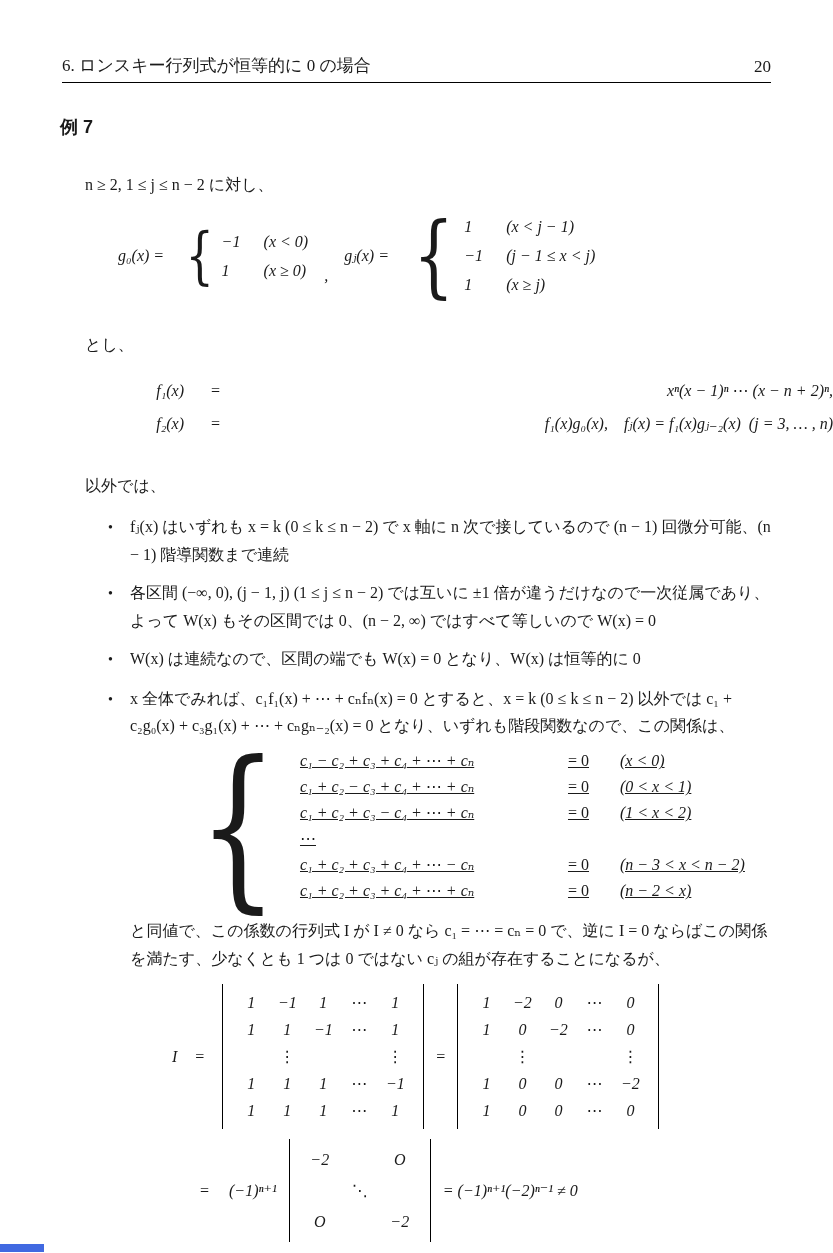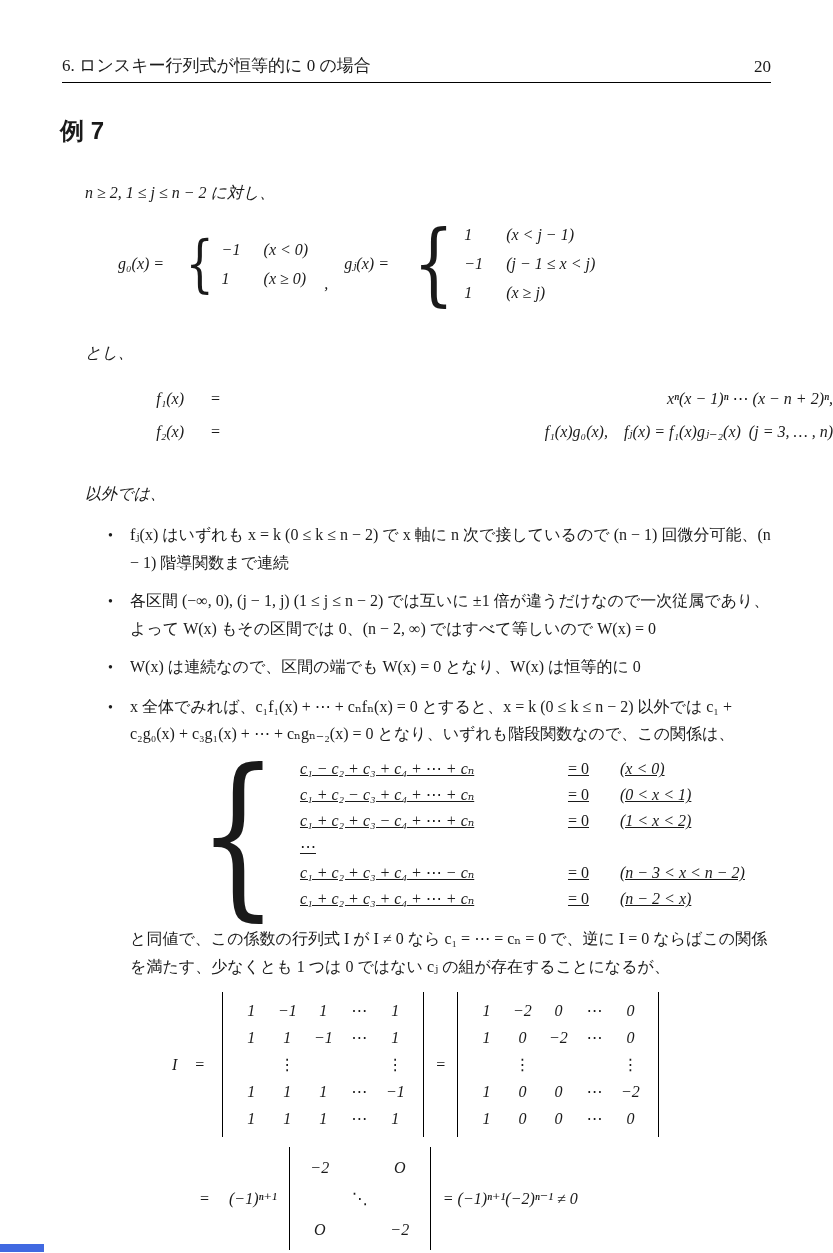--- a/index.html
+++ b/index.html
@@ -5,22 +5,22 @@
   html,body{margin:0;padding:0;background:#888;}
   .page{position:relative;width:833px;height:1253px;background:#ffffff;color:#1a1a1a;
         font-family:"Liberation Serif","DejaVu Serif","DejaVu Sans",serif;font-size:16px;overflow:hidden;}
   .m{font-style:italic;white-space:pre-wrap;}
   .up{font-style:normal;}
   
   .hdr{margin:0 62px;padding-top:54px;padding-bottom:5px;border-bottom:1.6px solid #000;
        display:flex;justify-content:space-between;align-items:flex-end;font-size:17px;}
   
   .title{margin:32px 0 8px 60px;font-family:"Liberation Sans","DejaVu Sans",sans-serif;
-         font-weight:bold;font-size:24px;}
-  .line{margin:32px 62px 0 85px;line-height:27px;font-style:italic;}
+         font-weight:bold;font-size:18px;}
+  .line{margin:32px 62px 0 85px;line-height:27px;}
   
   .gdefs{display:flex;align-items:center;margin:14px 0 0 118px;gap:16px;}
   .casegrp{display:flex;align-items:center;}
   .brace{display:inline-block;line-height:0.92;font-weight:400;transform:scaleX(0.72);
          font-family:"DejaVu Serif","DejaVu Sans",serif;margin-right:2px;}
   .br2{font-size:62px;} .br3{font-size:90px;} .br6{font-size:176px;}
   .crow{display:grid;grid-template-columns:42px auto;line-height:29px;}
   .sep{align-self:flex-end;margin-bottom:14px;}
   
   .fdefs{margin:16px 0 0 122px;text-align:right;}

